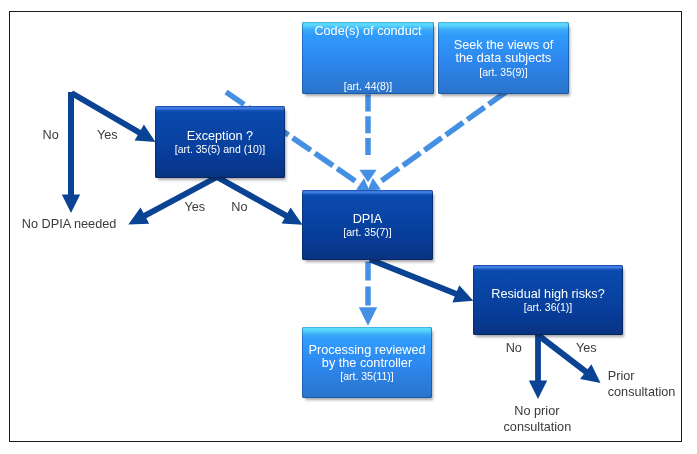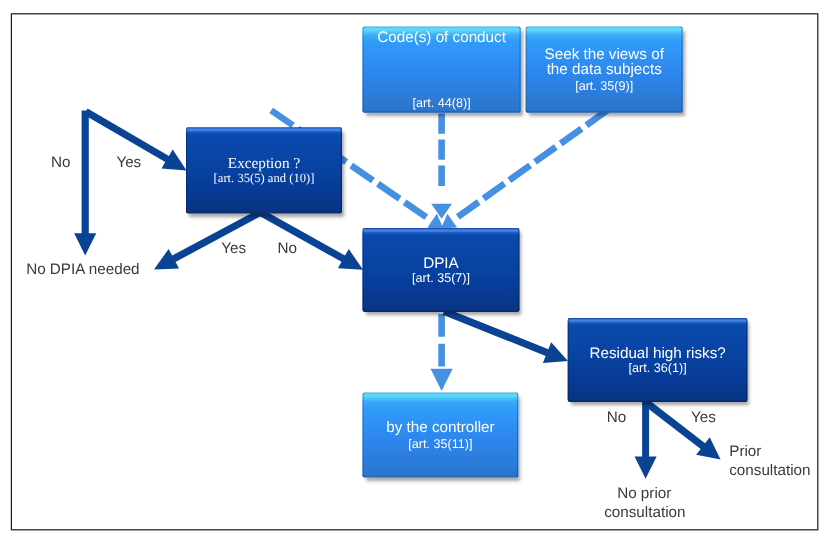--- a/index.html
+++ b/index.html
@@ -61,36 +61,37 @@
     <span class="t1">Code(s) of conduct</span>
     <span class="t2">[art. 44(8)]</span>
   </div>
 
   <div class="node light" style="left:438px;top:22px;width:131px;height:72px;">
     <span class="t1">Seek the views of</span>
     <span class="t1">the data subjects</span>
     <span class="t2">[art. 35(9)]</span>
   </div>
 
-  <div class="node dark" style="left:155px;top:106px;width:130px;height:72px;font-family:Liberation Serif, serif;">
+  <div class="node dark" style="left:155px;top:106px;width:130px;height:72px;">
     <span class="t1">Exception ?</span>
     <span class="t2">[art. 35(5) and (10)]</span>
   </div>
 
   <div class="node dark" style="left:302px;top:190px;width:131px;height:70px;text-align:right;">
     <span class="t1">DPIA</span>
     <span class="t2">[art. 35(7)]</span>
   </div>
 
   <div class="node dark" style="left:473px;top:265px;width:150px;height:70px;">
     <span class="t1">Residual high risks?</span>
     <span class="t2">[art. 36(1)]</span>
   </div>
 
   <div class="node light" style="left:302px;top:327px;width:130px;height:71px;">
+    <span class="t1">Processing reviewed</span>
     <span class="t1">by the controller</span>
     <span class="t2">[art. 35(11)]</span>
   </div>
 
   <div class="lbl" style="left:42.5px;top:127.8px;">No</div>
   <div class="lbl" style="left:97px;top:127.8px;">Yes</div>
   <div class="lbl" style="left:21.8px;top:216.8px;">No DPIA needed</div>
   <div class="lbl" style="left:184.4px;top:199.8px;">Yes</div>
   <div class="lbl" style="left:231.3px;top:199.8px;">No</div>
   <div class="lbl" style="left:505.7px;top:340.9px;">No</div>

